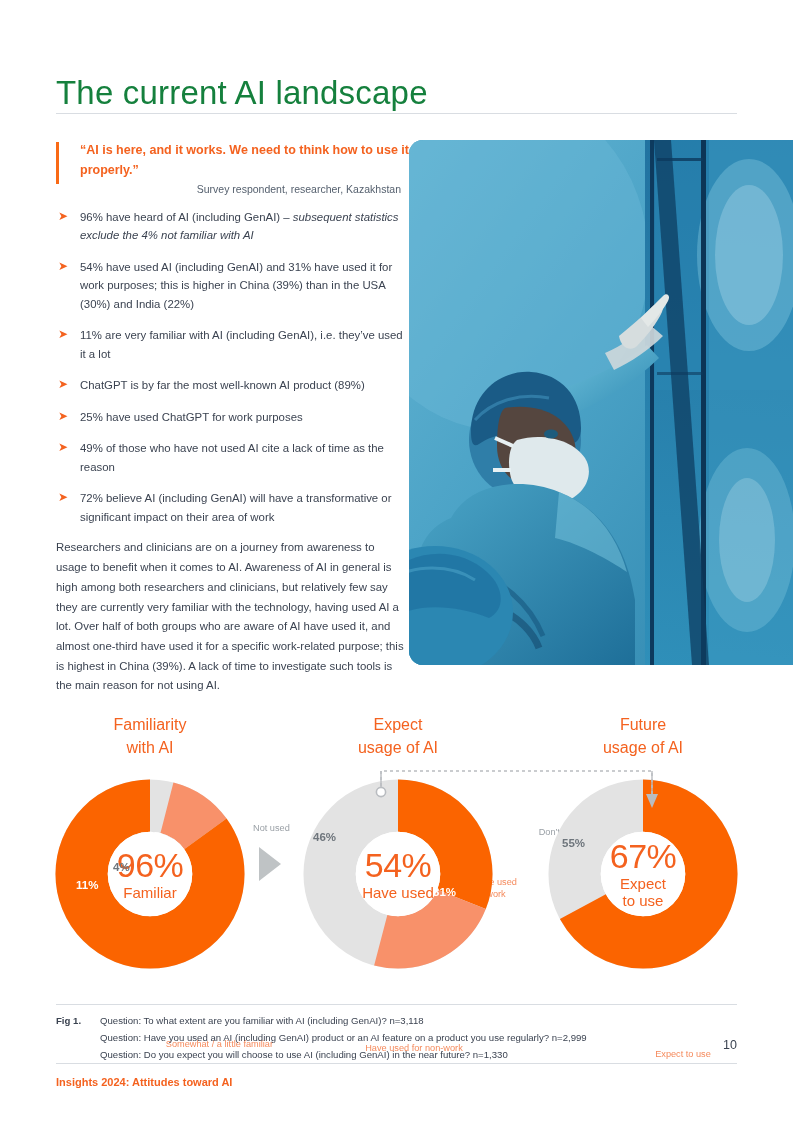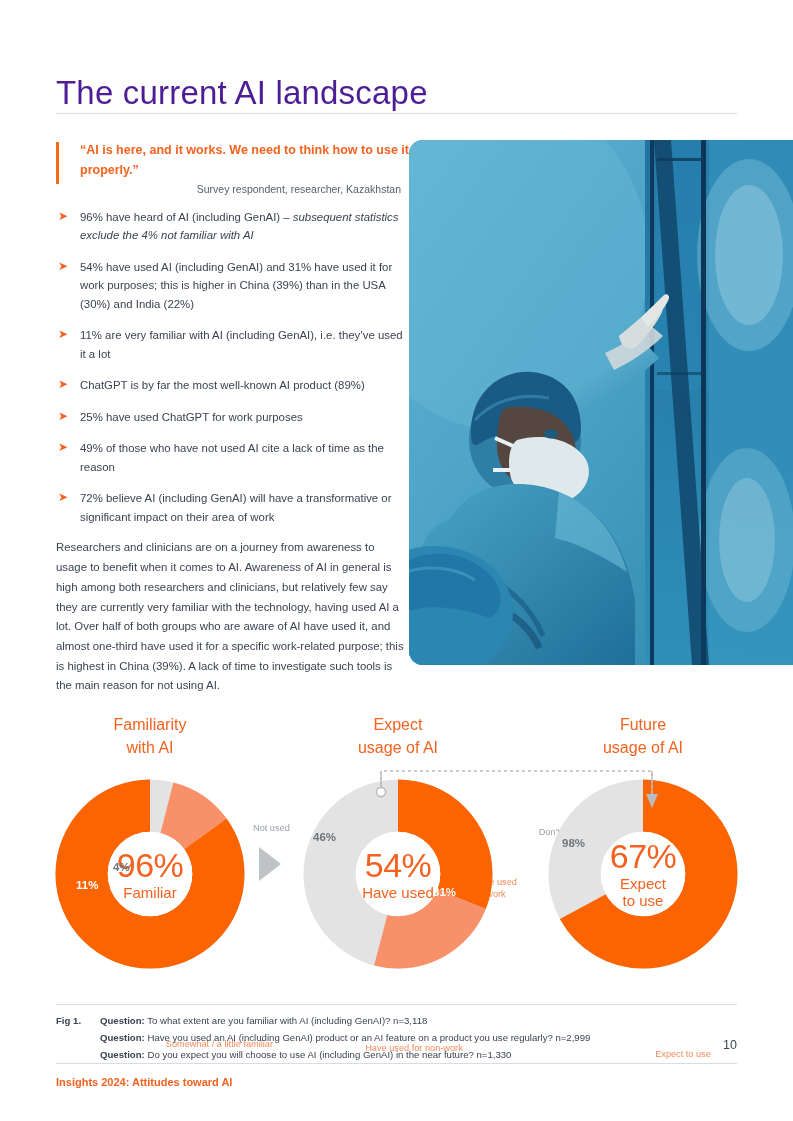--- a/index.html
+++ b/index.html
@@ -7,21 +7,21 @@
     width:793px;height:1121px;position:relative;overflow:hidden;
     font-family:"Liberation Sans", sans-serif;
     color:#3b4351;
   }
   .page{position:absolute;inset:0;background:#fff;}
 
   
   .page-title{
     position:absolute;left:56px;top:52px;width:600px;
     font-size:33px;font-weight:400;letter-spacing:.2px;
-    color:#4c1d95;line-height:1.15;
+    color:#15803d;line-height:1.15;
   }
   .rule-top{
     position:absolute;left:56px;top:113px;width:681px;height:1px;
     background:#d9dde2;
   }
 
   
   .quote-wrap{position:absolute;left:56px;top:140px;width:345px;padding-left:8px;}
   .quote-bar{
     position:absolute;left:0;top:2px;width:3px;height:42px;
@@ -94,21 +94,21 @@
   }
 
   
   .connector{position:absolute;left:370px;top:764px;width:300px;height:60px;}
 
   
   .rule-fig-top{position:absolute;left:56px;top:1004px;width:681px;height:1px;background:#d9dde2;}
   .figblock{position:absolute;left:56px;top:1012px;width:681px;font-size:9.6px;color:#3b4351;line-height:1.78;}
   .figlabel{position:absolute;left:0;top:0;font-weight:700;font-size:9.6px;}
   .figlines{margin-left:44px;}
-  .figlines b{font-weight:700;}
+  .figlines b{font-weight:400;}
   .rule-foot{position:absolute;left:56px;top:1063px;width:681px;height:1px;background:#d9dde2;}
   .footer-left{
     position:absolute;left:56px;top:1076px;font-size:11px;font-weight:700;color:#f4621f;
   }
   .footer-page{
     position:absolute;right:56px;top:1038px;font-size:12.5px;color:#3b4351;
   }
 </style>
 </head>
 <body>
@@ -310,21 +310,21 @@
         </svg>
 
         <div class="center-label">
           <div class="center-big">67%</div>
           <div class="center-sub">
             <span>Expect</span><br>
             <span>to use</span>
           </div>
         </div>
 
-        <div class="seg-val gray" style="left:44px;top:66px;">98%</div>
+        <div class="seg-val gray" style="left:44px;top:66px;">55%</div>
         <div class="seg-val white" style="left:128px;top:224px;">67%</div>
       </div>
     </div>
   </div>
 
   <div class="tri-arrow"></div>
 
   <svg class="connector" viewBox="0 0 300 60">
     <path d="M11 22 L11 7 L282 7 L282 36" fill="none" stroke="#b9bcc0" stroke-width="1.4" stroke-dasharray="3 3"></path>
     <path d="M11 7 L11 7" fill="none"></path>

